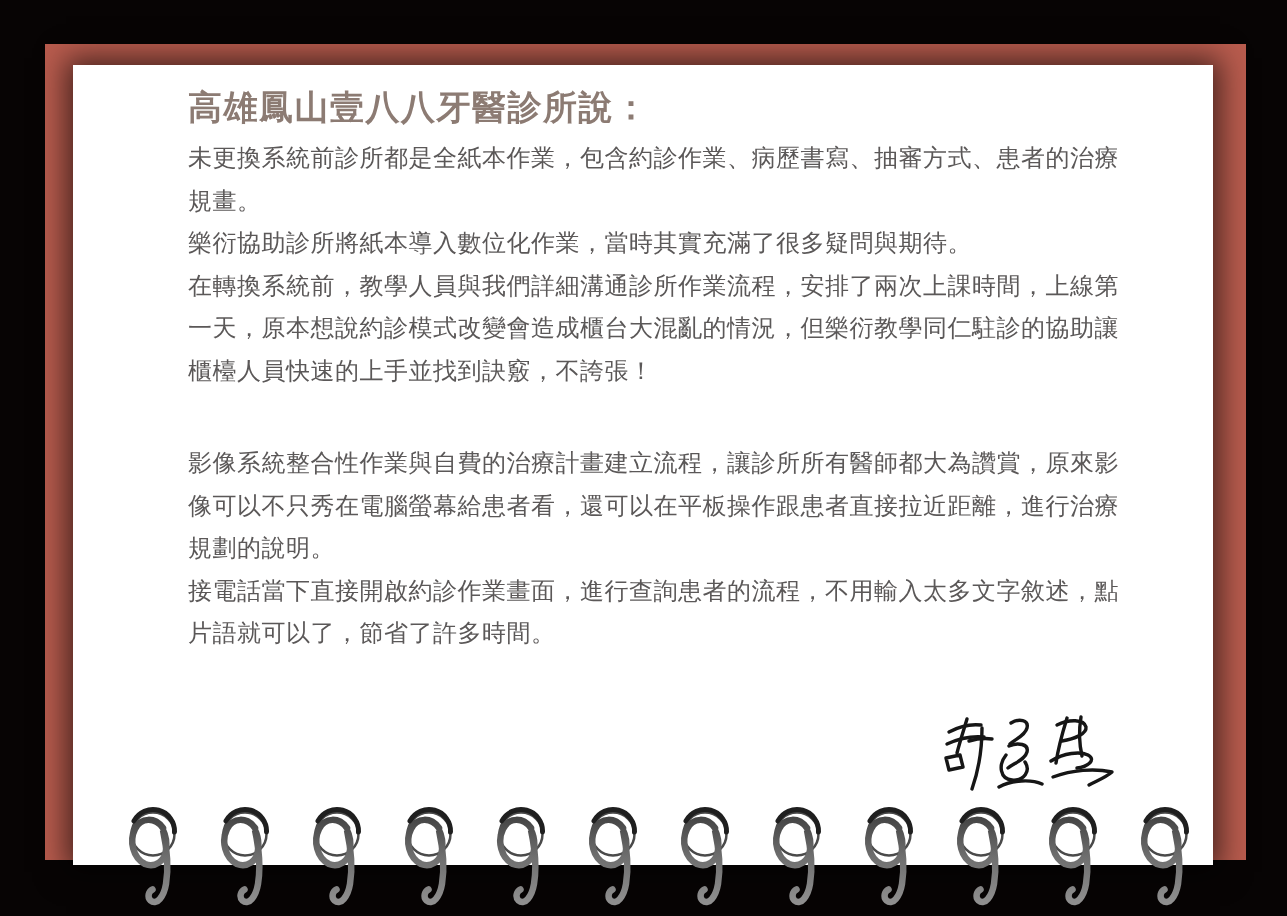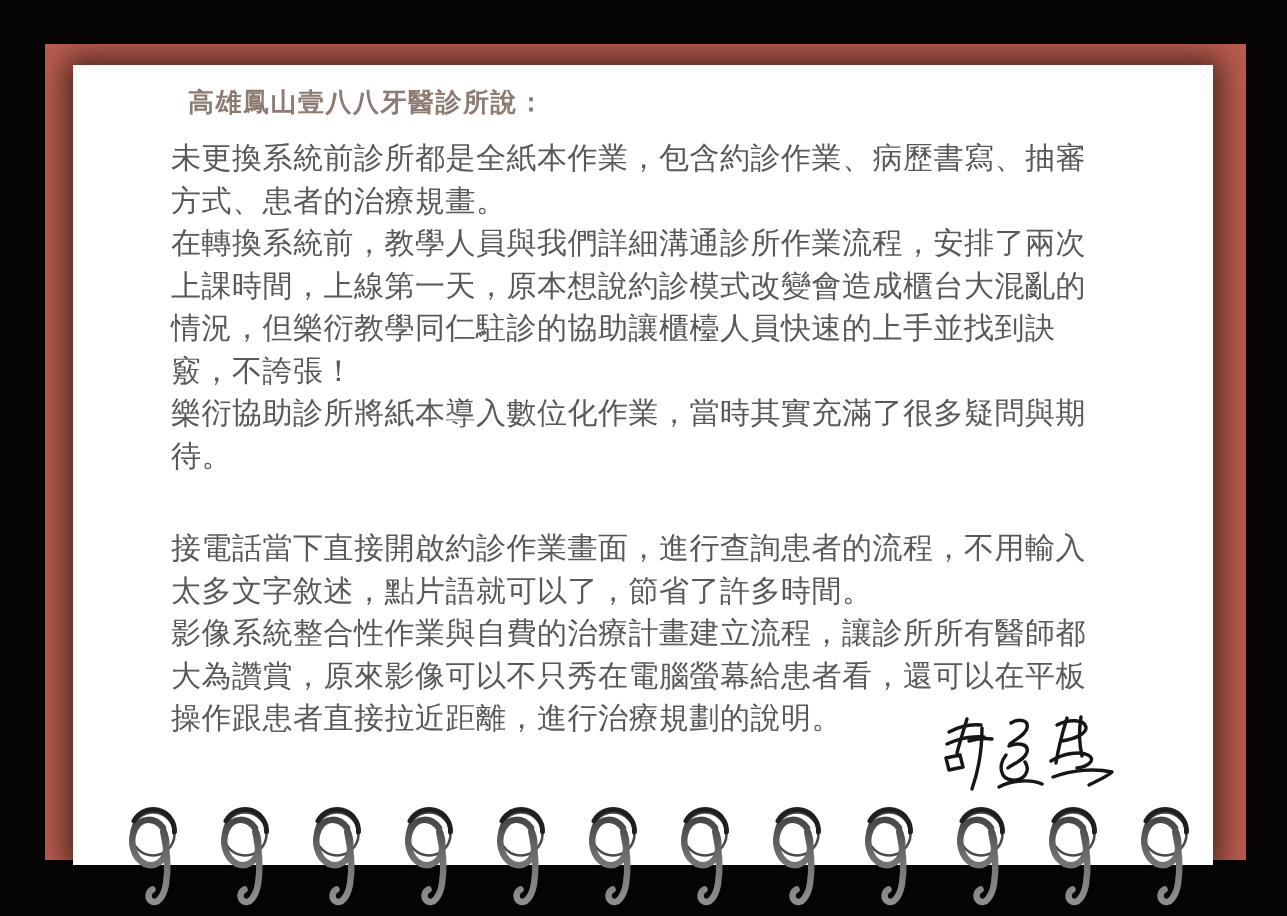--- a/index.html
+++ b/index.html
@@ -16,26 +16,26 @@
     position:absolute;left:45px;top:44px;width:1201px;height:816px;
     background:var(--backdrop);
   }
   .paper{
     position:absolute;left:73px;top:65px;width:1140px;height:800px;
     background:var(--paper);
     box-shadow:0 0 28px 7px rgba(0,0,0,0.62);
   }
   .title{
     position:absolute;left:115px;top:20px;margin:0;
-    font-size:26px;font-weight:bold;letter-spacing:1.5px;
+    font-size:34px;font-weight:bold;letter-spacing:1.5px;
     color:var(--title);
   }
   .body{
-    position:absolute;left:98px;top:72px;width:940px;
-    font-size:30px;line-height:42.5px;color:var(--body_text);
+    position:absolute;left:115px;top:72px;width:940px;
+    font-size:24px;line-height:42.5px;color:var(--body_text);
     letter-spacing:0.5px;
   }
   .para{margin:0;}
   .para.empty{height:50px;}
   .signature{
     position:absolute;right:92px;top:646px;width:185px;height:92px;
   }
   .signature path{
     fill:none;stroke:var(--signature_ink);stroke-width:3.4;
     stroke-linecap:round;stroke-linejoin:round;
@@ -52,25 +52,25 @@
 <div class="stage">
 
   <div class="backdrop"></div>
 
   <div class="paper">
     <h1 class="title">高雄鳳山壹八八牙醫診所說：</h1>
 
     <div class="body">
 
     <p class="para">未更換系統前診所都是全紙本作業，包含約診作業、病歷書寫、抽審方式、患者的治療規畫。</p>
+        <p class="para">樂衍協助診所將紙本導入數位化作業，當時其實充滿了很多疑問與期待。</p>
         <p class="para">在轉換系統前，教學人員與我們詳細溝通診所作業流程，安排了兩次上課時間，上線第一天，原本想說約診模式改變會造成櫃台大混亂的情況，但樂衍教學同仁駐診的協助讓櫃檯人員快速的上手並找到訣竅，不誇張！</p>
-        <p class="para">樂衍協助診所將紙本導入數位化作業，當時其實充滿了很多疑問與期待。</p>
         <p class="para empty"></p>
+        <p class="para">影像系統整合性作業與自費的治療計畫建立流程，讓診所所有醫師都大為讚賞，原來影像可以不只秀在電腦螢幕給患者看，還可以在平板操作跟患者直接拉近距離，進行治療規劃的說明。</p>
         <p class="para">接電話當下直接開啟約診作業畫面，進行查詢患者的流程，不用輸入太多文字敘述，點片語就可以了，節省了許多時間。</p>
-        <p class="para">影像系統整合性作業與自費的治療計畫建立流程，讓診所所有醫師都大為讚賞，原來影像可以不只秀在電腦螢幕給患者看，還可以在平板操作跟患者直接拉近距離，進行治療規劃的說明。</p>
       </div>
 
     <svg class="signature" viewBox="0 0 185 92" aria-label="許逸忠">
 
       <path d="M31 8 C28 18 24 30 21 42"></path>
       <path d="M13 21 C24 15 36 13 45 14"></path>
       <path d="M11 33 C24 27 38 25 48 26"></path>
       <path d="M10 47 L24 44 L27 56 L13 59 Z"></path>
       <path d="M46 17 C46 34 43 58 36 78"></path>
       <path d="M33 30 C40 28 49 27 56 28"></path>

